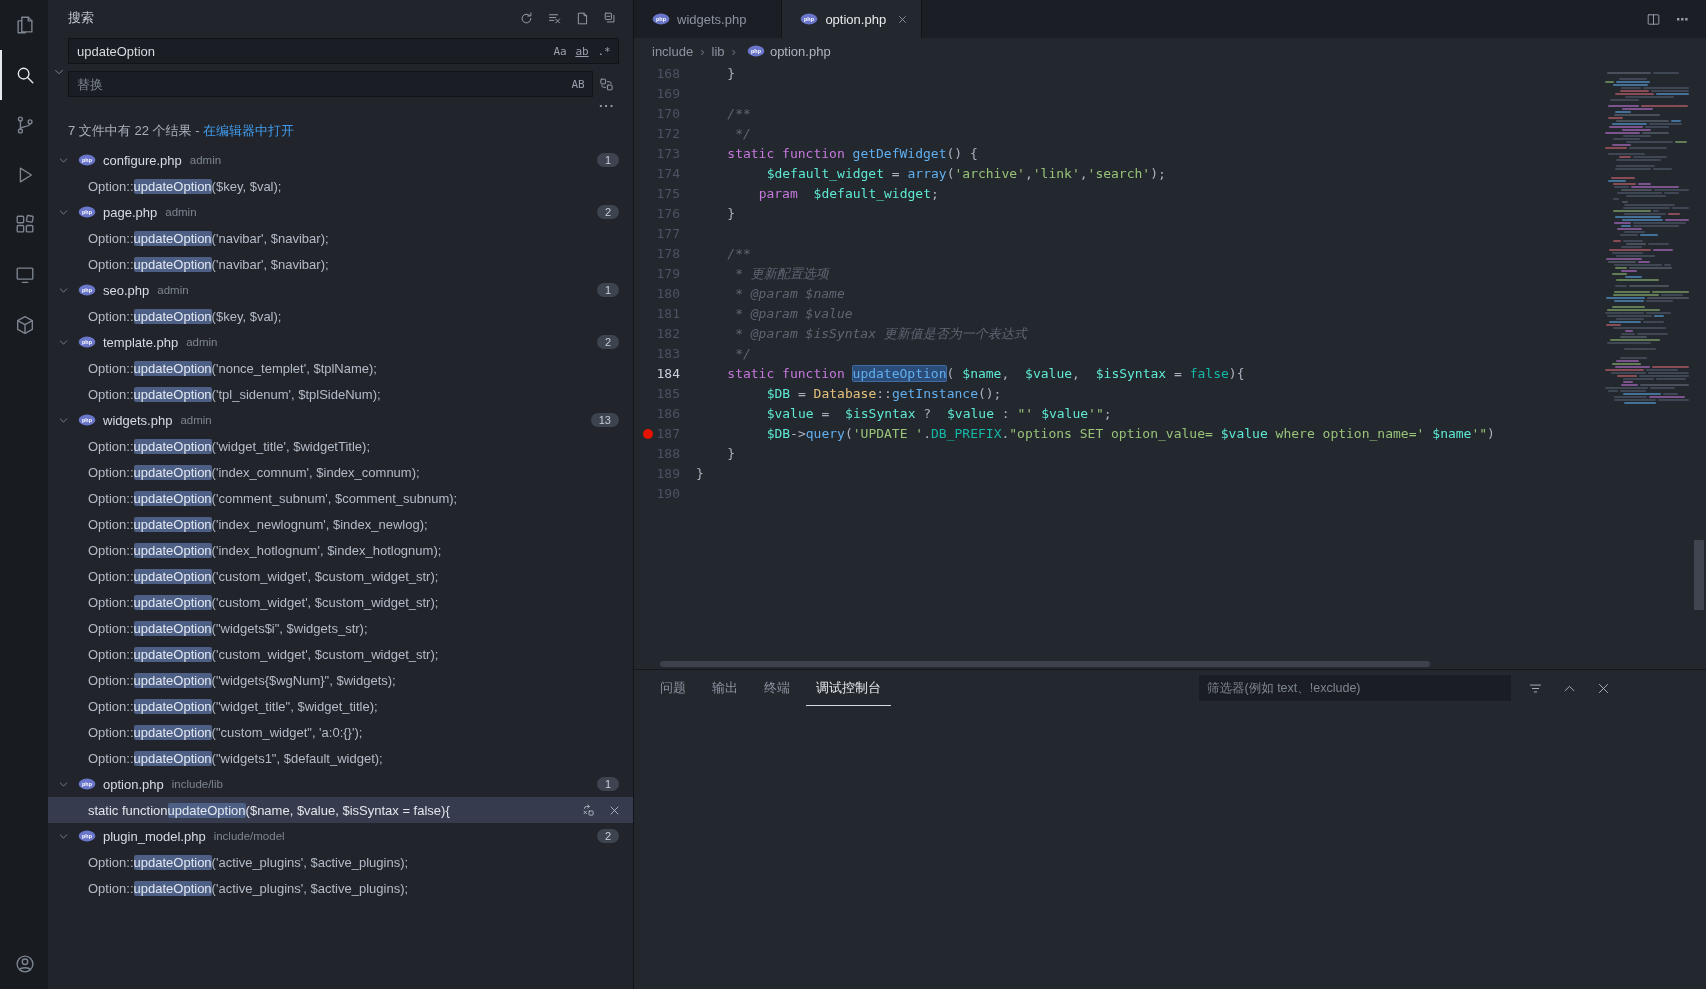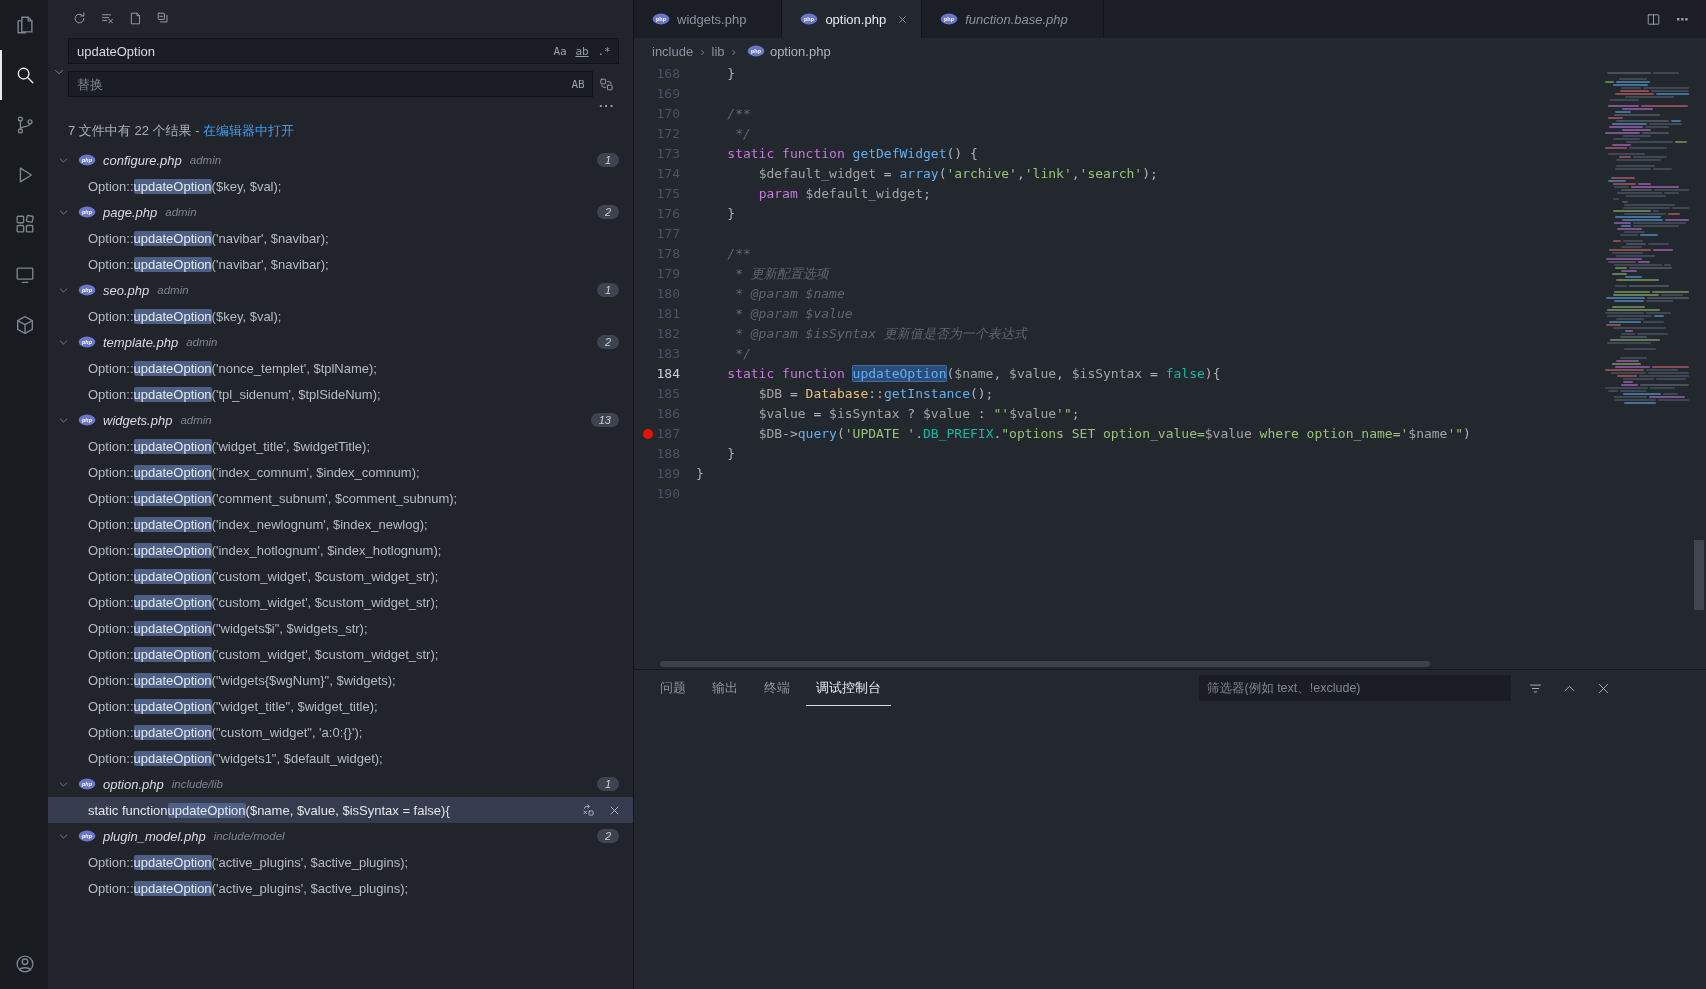--- a/index.html
+++ b/index.html
@@ -33,21 +33,21 @@
   .opt.u { text-decoration:underline; }
   .side-btn { width:26px; display:flex; justify-content:center; align-items:center; color:#9aa1ad; cursor:pointer; }
   .side-btn svg { width:15px; height:15px; }
   .more-row { display:flex; justify-content:flex-end; padding:1px 18px 0; color:#9aa1ad; height:16px; flex:none; }
   .more-row span { cursor:pointer; letter-spacing:1px; font-weight:bold; }
   .summary { padding:9px 20px 7px; color:#a8afbb; flex:none; }
   .summary a { color:#419cf0; text-decoration:none; cursor:pointer; }
 
   .results { flex:1; overflow:hidden; }
   .file-row, .match-row { height:26px; display:flex; align-items:center; cursor:pointer; }
-  .file-row { padding:0 14px 0 10px;font-style:italic; }
+  .file-row { padding:0 14px 0 10px; }
   .chev { width:16px; display:flex; color:#9aa1ad; flex:none; }
   .chev svg { width:11px; height:11px; }
   .php-ic { display:flex; margin-left:4px; flex:none; }
   .file-name { color:#d7dbe2; margin-left:7px; white-space:nowrap; }
   .file-dir { color:#7d8590; font-size:11.5px; margin-left:8px; white-space:nowrap; }
   .count { margin-left:auto; background:#3d4450; color:#c8cedb; border-radius:9px; padding:1px 8px; font-size:11px; flex:none; }
   .match-row { padding:0 10px 0 40px; color:#b4bbc7; white-space:nowrap; }
   .match-row .hl { background:#4d5f85; border-radius:2px; color:#e2e8f1; }
   .match-row.selected { background:#363c4d; color:#e2e6ec; }
   .row-actions { margin-left:auto; display:none; gap:8px; color:#c2c8d2; }
@@ -74,21 +74,21 @@
   .crumb-file { color:#aeb4bf; display:flex; align-items:center; gap:5px; }
 
   .editor-wrap { flex:1; min-height:0; display:flex; }
   .code-area { flex:1; min-width:0; overflow:hidden; font-family:"DejaVu Sans Mono",monospace; font-size:13px; line-height:20px; }
   .code-line { display:flex; height:20px; }
   .gutter { width:62px; flex:none; display:flex; justify-content:flex-end; padding-right:16px; color:#4b5364; position:relative; user-select:none; }
   .bp { position:absolute; left:9px; top:5px; width:10px; height:10px; border-radius:50%; background:#e51400; }
   .lnum.cur { color:#c8cedb; }
   .code-text { white-space:pre; flex:1; }
   .tk-p { color:#abb2bf; } .tk-k { color:#c678dd; } .tk-f { color:#61afef; }
-  .tk-v { color:#a3a3a3; } .tk-s { color:#98c379; } .tk-n { color:#14b8a6; }
+  .tk-v { color:#5eead4;margin-left:8px; } .tk-s { color:#98c379; } .tk-n { color:#14b8a6; }
   .tk-cl { color:#e5c07b; }
   .tk-c { color:#5f6672; font-style:italic; }
   .tk-sel { background:#2b4c78; box-shadow:0 0 0 1px #3f6ca3; border-radius:1px; }
 
   .minimap { width:92px; flex:none; padding:5px 3px; }
   .mm-line { height:2px; margin-bottom:1px; display:flex; gap:2px; }
   .mm-seg { height:2px; border-radius:1px; }
   .vscroll { width:14px; flex:none; position:relative; }
   .vscroll .thumb { position:absolute; top:80%; left:2px; width:10px; height:70px; background:rgba(150,160,180,.25); }
   .hscroll { height:10px; flex:none; position:relative; }
@@ -181,20 +181,21 @@
             <circle cx="12" cy="12" r="8.6"></circle>
             <circle cx="12" cy="9.6" r="3"></circle>
             <path d="M6.2 18.3c1.4-2.9 10.2-2.9 11.6 0"></path>
           </svg>
         </span>
       </div>
     </nav>
 
   <aside class="sidebar">
     <div class="sb-header">
+      <span class="sb-title">搜索</span>
       <span class="sb-actions" id="sb-actions">
           <span class="icon-btn">
             <span style="display: flex;">
               <svg viewBox="0 0 24 24" fill="none" stroke="currentColor" stroke-width="1.5" stroke-linecap="round" stroke-linejoin="round">
                 <path d="M19 12a7 7 0 1 1-2.05-4.95"></path>
                 <path d="M19 3v5h-5"></path>
               </svg>
             </span>
           </span>
           <span class="icon-btn">
@@ -529,34 +530,20 @@
             </span>
           </div>
           <div class="tab active">
             <span class="php-ic">
               <svg viewBox="0 0 20 13" width="18" height="12">
                 <ellipse cx="10" cy="6.5" rx="9.3" ry="6" fill="#6a76c9"></ellipse>
                 <text x="10" y="8.8" font-size="6" fill="#ffffff" text-anchor="middle" font-family="sans-serif" font-weight="bold">php</text>
               </svg>
             </span>
             <span class="tab-label">option.php</span>
-            <span class="tab-close">
-              <svg viewBox="0 0 24 24" fill="none" stroke="currentColor" stroke-width="1.5" stroke-linecap="round" stroke-linejoin="round">
-                <path d="M5.5 5.5l13 13M18.5 5.5l-13 13"></path>
-              </svg>
-            </span>
-          </div>
-          <div class="tab preview">
-            <span class="php-ic">
-              <svg viewBox="0 0 20 13" width="18" height="12">
-                <ellipse cx="10" cy="6.5" rx="9.3" ry="6" fill="#6a76c9"></ellipse>
-                <text x="10" y="8.8" font-size="6" fill="#ffffff" text-anchor="middle" font-family="sans-serif" font-weight="bold">php</text>
-              </svg>
-            </span>
-            <span class="tab-label">function.base.php</span>
             <span class="tab-close">
               <svg viewBox="0 0 24 24" fill="none" stroke="currentColor" stroke-width="1.5" stroke-linecap="round" stroke-linejoin="round">
                 <path d="M5.5 5.5l13 13M18.5 5.5l-13 13"></path>
               </svg>
             </span>
           </div>
         </div>
       <div class="tab-actions">
         <span class="icon-btn" id="split-ic">
             <span style="display:flex;width:15px;height:15px">

